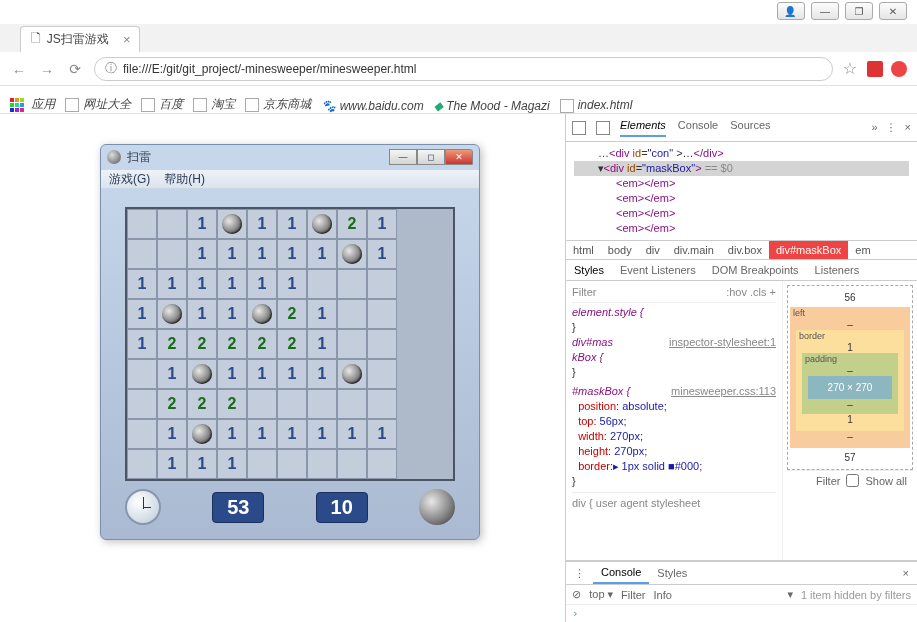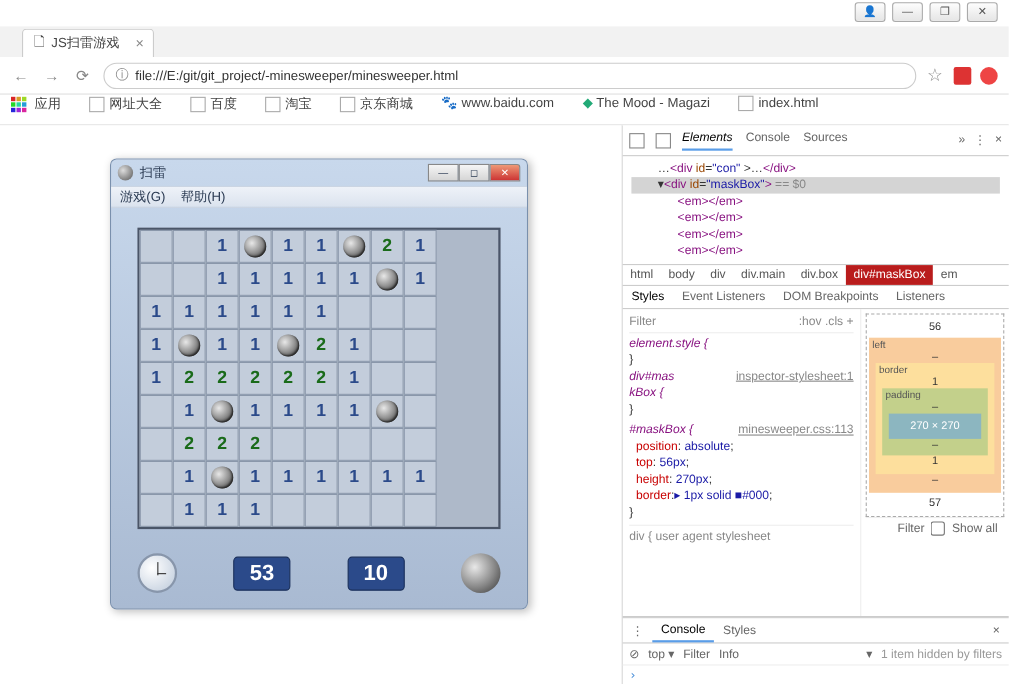--- a/index.html
+++ b/index.html
@@ -17,21 +17,21 @@
 
 .addr { position: absolute; top: 52px; left: 0; right: 0; height: 34px; background: #fff; border-bottom: 1px solid #e0e0e0; display: flex; align-items: center; padding: 0 10px; gap: 10px; }
 .nav-ico { width: 18px; text-align: center; color: #888; font-size: 14px; }
 .url-box { flex: 1; height: 24px; border: 1px solid #ccc; border-radius: 12px; padding: 0 10px; font-size: 12px; color: #333; display: flex; align-items: center; gap: 6px; }
 .url-info { color: #888; }
 .addr-right { display: flex; gap: 8px; align-items: center; }
 .ext1 { width: 16px; height: 16px; background: #d33; border-radius: 2px; }
 .ext2 { width: 16px; height: 16px; background: #e44; border-radius: 50%; }
 
 
-.bm { position: absolute; top: 86px; left: 0; right: 0; height: 28px; border-bottom: 1px solid #e0e0e0; display: flex; align-items: flex-start; padding: 0 10px; gap: 26px; font-size: 12px; color: #444; }
+.bm { position: absolute; top: 86px; left: 0; right: 0; height: 28px; border-bottom: 1px solid #e0e0e0; display: flex; align-items: flex-end; padding: 0 10px; gap: 10px; font-size: 12px; color: #444; font-style: italic; }
 .bm-ico { width: 14px; height: 14px; border: 1px solid #aaa; display: inline-block; vertical-align: middle; margin-right: 4px; }
 .bm-apps { width: 14px; height: 14px; display: inline-grid; grid-template-columns: repeat(3,4px); grid-template-rows: repeat(3,4px); gap: 1px; margin-right: 4px; vertical-align: middle; }
 .bm-apps span { background: hsl(calc(var(--i)*40),70%,50%); }
 
 
 .content { position: absolute; top: 114px; left: 0; right: 0; bottom: 0; display: flex; }
 .page { flex: 1; background: #fff; position: relative; }
 .devtools { width: 352px; border-left: 1px solid #ccc; background: #fff; display: flex; flex-direction: column; font-size: 11px; color: #333; }
 
 
@@ -42,21 +42,21 @@
 .msbtn { width: 28px; height: 16px; border: 1px solid #888; background: linear-gradient(#f5f5f5,#d5d5d5); font-size: 9px; display: flex; align-items: center; justify-content: center; }
 .msbtn.close { background: linear-gradient(#e97,#c33); color: #fff; border-radius: 0 3px 0 0; }
 .msmenu { height: 20px; background: linear-gradient(#eef2f8,#dbe3ee); border-top: 1px solid #cbd5e3; border-bottom: 1px solid #cbd5e3; display: flex; align-items: center; padding: 0 8px; gap: 14px; font-size: 12px; color: #2a3a52; }
 .msbody { padding: 18px 24px 14px; }
 .grid { border: 2px solid #4a5568; background: #aeb9c9; display: grid; grid-template-columns: repeat(9, 30px); grid-template-rows: repeat(9, 30px); }
 .cell { border: 1px solid #8a97aa; display: flex; align-items: center; justify-content: center; font-size: 16px; font-weight: bold; color: #2b4a8a; background: #c3cddb; }
 .cell.n2 { color: #1a6b1a; }
 .cell.mine { background: #c3cddb; }
 .cell.mine::before { content: ""; width: 20px; height: 20px; border-radius: 50%; background: radial-gradient(circle at 35% 35%, #e8e8e8, #888 55%, #333); box-shadow: inset -1px -1px 2px #222; }
 .cell.blank { background: #c3cddb; }
-.msfoot { display: flex; align-items: center; justify-content: space-between; padding-top: 22px; }
+.msfoot { display: flex; align-items: center; justify-content: space-between; padding-top: 8px; }
 .clock { width: 36px; height: 36px; border-radius: 50%; background: radial-gradient(circle at 35% 35%, #fff, #bcc9da); border: 2px solid #8896ab; position: relative; }
 .clock::before { content: ""; position: absolute; left: 50%; top: 20%; width: 1px; height: 12px; background: #333; }
 .clock::after { content: ""; position: absolute; left: 50%; top: 50%; width: 8px; height: 1px; background: #333; }
 .lcd { background: #2b4a8a; color: #fff; font-size: 20px; font-weight: bold; padding: 3px 14px; border-radius: 4px; border: 1px solid #1a2f5a; }
 .big-mine { width: 36px; height: 36px; border-radius: 50%; background: radial-gradient(circle at 35% 35%, #e8e8e8, #888 55%, #333); }
 
 
 .dt-top { height: 28px; border-bottom: 1px solid #ccc; display: flex; align-items: center; padding: 0 6px; gap: 10px; }
 .dt-ico { width: 14px; height: 14px; border: 1px solid #888; }
 .dt-tabs { display: flex; gap: 12px; font-size: 11px; }
@@ -64,21 +64,21 @@
 .dt-tab { color: #666; }
 .dt-more { margin-left: auto; display: flex; gap: 8px; color: #666; }
 .dt-dom { padding: 4px 8px; font-family: Consolas, monospace; font-size: 11px; line-height: 15px; color: #333; border-bottom: 1px solid #ccc; }
 .dt-dom .tag { color: #881280; }
 .dt-dom .attr { color: #994500; }
 .dt-dom .val { color: #1a1aa6; }
 .dt-dom .sel { background: #d4d4d4; }
 .dt-dom .eq { color: #888; }
 .dt-crumb { display: flex; font-size: 11px; border-bottom: 1px solid #ccc; }
 .dt-crumb span { padding: 3px 7px; color: #555; }
-.dt-crumb .on { background: #b91c1c; color: #fff; }
+.dt-crumb .on { background: #ef4444; color: #fff; }
 .dt-styles-head { display: flex; border-bottom: 1px solid #ccc; font-size: 11px; }
 .dt-styles-head span { padding: 4px 8px; color: #666; }
 .dt-styles-head .on { color: #000; }
 .dt-mid { flex: 1; display: flex; border-bottom: 1px solid #ccc; overflow: hidden; }
 .dt-css { flex: 1; padding: 4px 6px; font-family: Consolas, monospace; font-size: 11px; line-height: 15px; overflow: hidden; }
 .dt-css .sel2 { color: #881280; font-style: italic; }
 .dt-css .prop { color: #c80000; }
 .dt-css .pval { color: #1a1aa6; }
 .dt-css .link { color: #888; text-decoration: underline; float: right; }
 .dt-css .filter-row { display: flex; justify-content: space-between; color: #888; border-bottom: 1px solid #eee; padding-bottom: 2px; margin-bottom: 2px; }
@@ -318,20 +318,21 @@
           <span><span>:hov</span> <span>.cls</span> <span>+</span></span>
         </div>
         <div><span class="sel2">element.style {</span></div>
         <div><span>}</span></div>
         <div><span class="link">inspector-stylesheet:1</span><span class="sel2">div#mas</span></div>
         <div><span class="sel2">kBox {</span></div>
         <div><span>}</span></div>
         <div style="margin-top:4px"><span class="link">minesweeper.css:113</span><span class="sel2">#maskBox {</span></div>
         <div>&nbsp;&nbsp;<span class="prop">position</span>: <span class="pval">absolute</span>;</div>
         <div>&nbsp;&nbsp;<span class="prop">top</span>: <span class="pval">56px</span>;</div>
+        <div>&nbsp;&nbsp;<span class="prop">width</span>: <span class="pval">270px</span>;</div>
         <div>&nbsp;&nbsp;<span class="prop">height</span>: <span class="pval">270px</span>;</div>
         <div>&nbsp;&nbsp;<span class="prop">border</span>:<span class="pval">▸ 1px solid ■#000</span>;</div>
         <div><span>}</span></div>
         <div style="border-top:1px solid #eee;margin-top:3px;padding-top:3px;color:#888">div {     user agent stylesheet</div>
       </div>
 
       <div class="dt-box">
         <div class="boxmodel">
           <div class="bm-pos">56</div>
           <div class="bm-margin"><span class="bm-lbl">left</span><span class="v">–</span>

